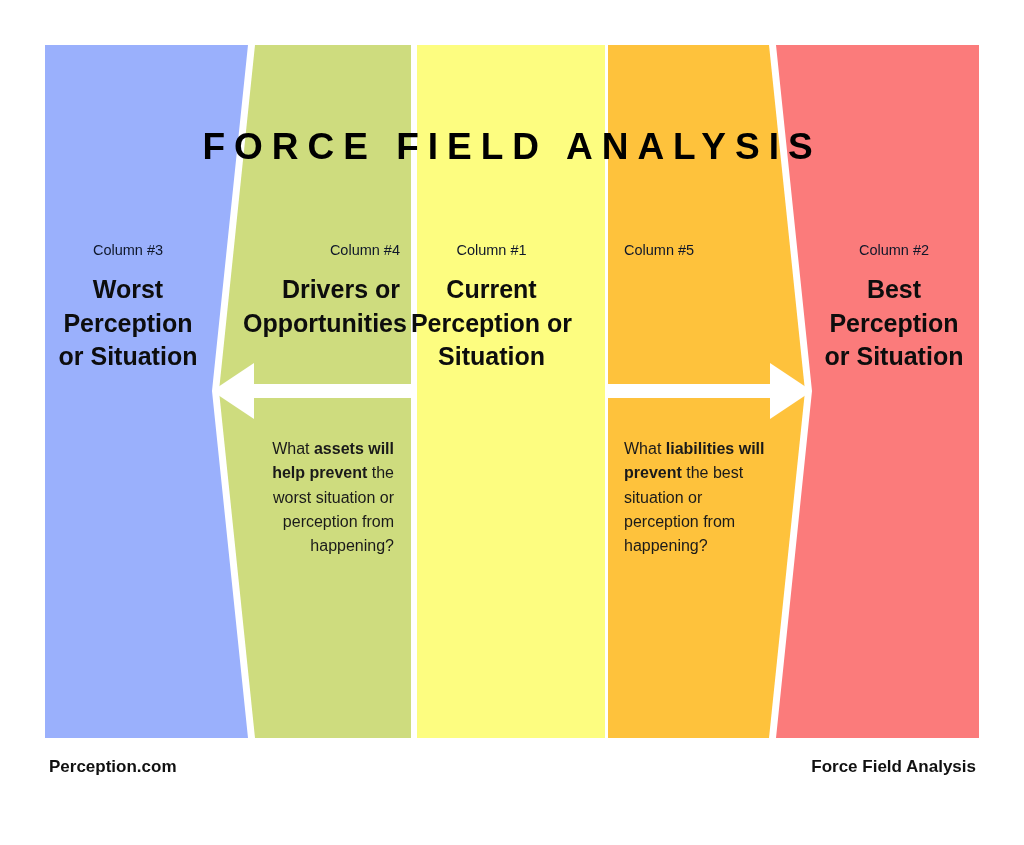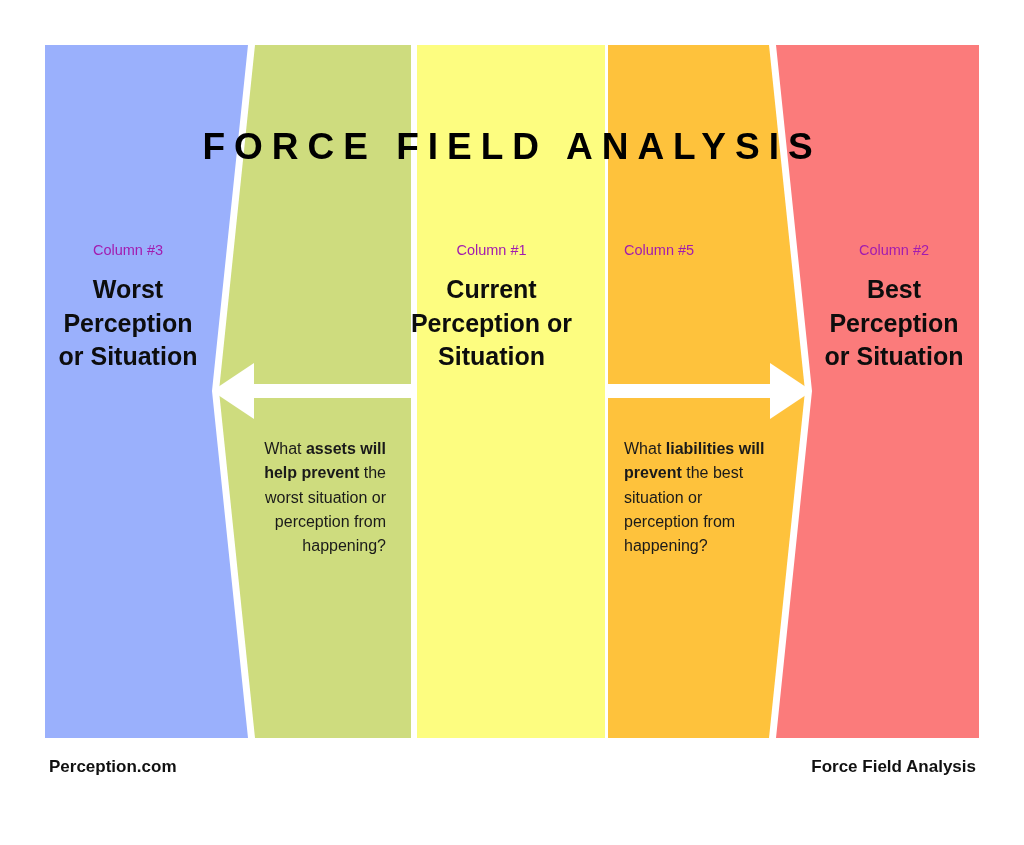--- a/index.html
+++ b/index.html
@@ -43,21 +43,21 @@
   }
 
   
   .col {
     position: absolute;
     z-index: 4;
   }
   .col-num {
     font-size: 14.5px;
     font-weight: normal;
-    color: #a21caf;
+    color: #0f172a;
     margin: 0 0 14px 0;
     line-height: 1.1;
   }
   .col-head {
     font-size: 25px;
     font-weight: bold;
     line-height: 1.35;
     color: #0d0d0d;
     margin: 0;
   }
@@ -74,21 +74,21 @@
   .align-left  { text-align: left; }
   .align-center{ text-align: center; }
 
   
   #col-worst   { left: 52px;  top: 243px; width: 152px; }
   #col-drivers { left: 243px; top: 243px; width: 157px; }
   #col-current { left: 404px; top: 243px; width: 175px; }
   #col-barriers{ left: 624px; top: 243px; width: 155px; }
   #col-best    { left: 818px; top: 243px; width: 152px; }
 
-  #body-drivers  { position: absolute; left: 236px; top: 437px; width: 150px; z-index: 4; }
+  #body-drivers  { position: absolute; left: 244px; top: 437px; width: 150px; z-index: 4; }
   #body-barriers { position: absolute; left: 624px; top: 437px; width: 150px; z-index: 4; }
 
   
   .footer-left {
     position: absolute;
     left: 49px;
     top: 757px;
     font-size: 17px;
     font-weight: bold;
     color: #111111;
@@ -135,20 +135,24 @@
     </g>
   </svg>
 
   <div class="title">FORCE FIELD ANALYSIS</div>
 
   <div class="col align-center" id="col-worst">
     <div class="col-num">Column #3</div>
     <div class="col-head">Worst Perception or Situation</div>
   </div>
 
+  <div class="col align-right" id="col-drivers">
+    <div class="col-num">Column #4</div>
+    <div class="col-head">Drivers or Opportunities</div>
+  </div>
   <div id="body-drivers">
     <p class="col-body align-right"><span>What </span><b>assets will help prevent</b><span> the worst situation or perception from happening?</span></p>
   </div>
 
   <div class="col align-center" id="col-current">
     <div class="col-num">Column #1</div>
     <div class="col-head">Current Perception or Situation</div>
   </div>
 
   <div class="col align-left" id="col-barriers">

